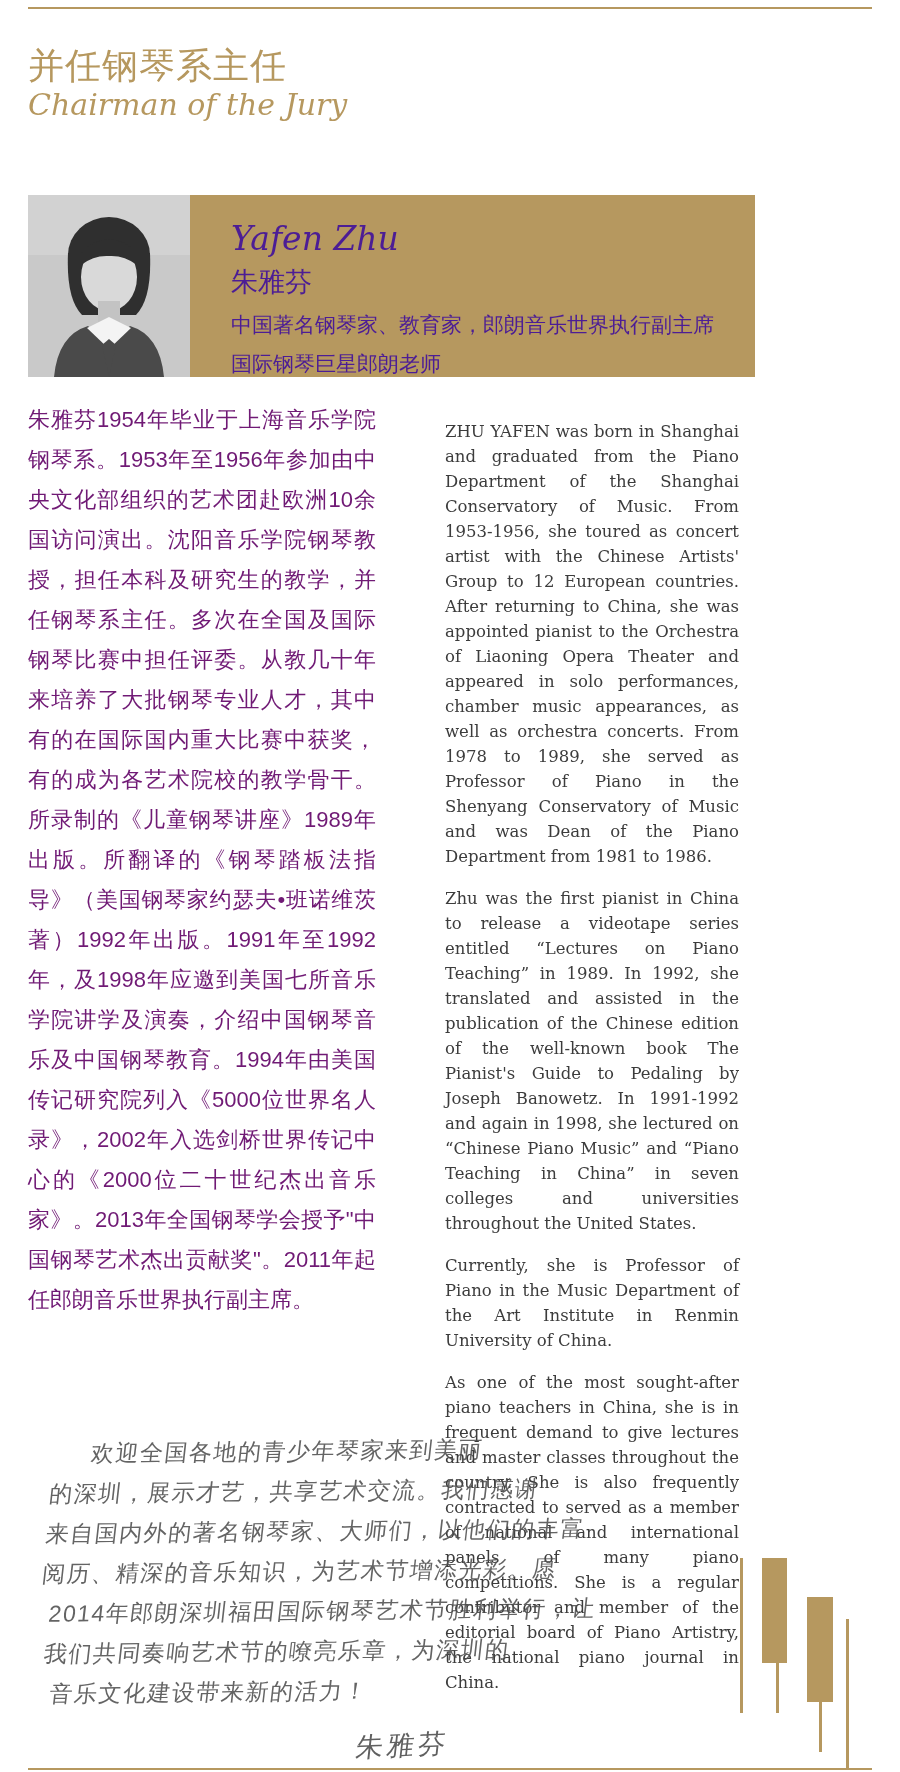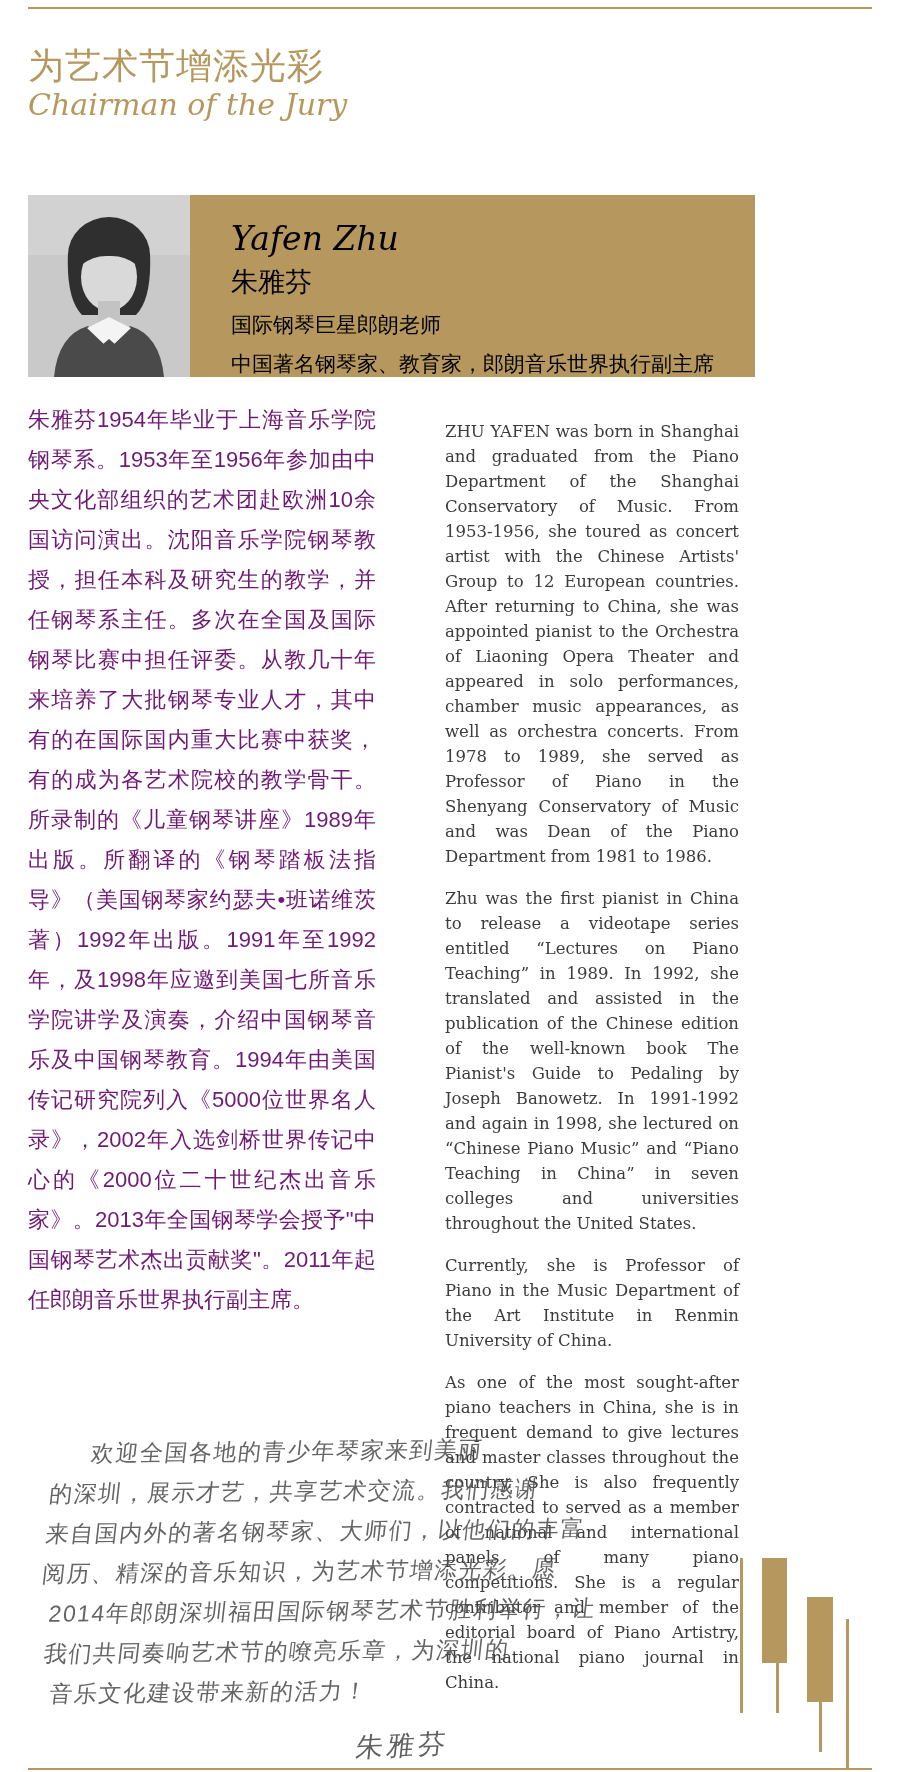--- a/index.html
+++ b/index.html
@@ -25,21 +25,21 @@
     font-style:italic;font-weight:400;
     font-size:30px;color:#b6985f;line-height:1.15;
   }
 
   .profile-band{
     position:absolute;left:28px;top:195px;
     width:727px;height:182px;display:flex;
   }
   .photo{width:162px;height:182px;flex:0 0 162px;overflow:hidden;}
   .gold-box{
-    flex:1;background:#b6985f;color:#000000;
+    flex:1;background:#b6985f;color:#4c1d95;
     padding:26px 0 0 41px;box-sizing:border-box;
   }
   .name-en{
     font-family:"DejaVu Serif","Liberation Serif",serif;
     font-style:italic;font-size:33px;line-height:36px;
   }
   .name-zh{font-size:27px;line-height:38px;margin-top:6px;}
   .profile-desc{font-size:21px;line-height:30px;margin-top:9px;}
 
   .bio-zh{
@@ -78,43 +78,43 @@
   .pk-stem2{left:819px;top:1702px;width:3px;height:50px;}
   .pk-line2{left:846px;top:1619px;width:3px;height:150px;}
 </style>
 </head>
 <body>
 
 <div class="page">
 
   <div class="rule top"></div>
 
-  <h1 class="title-zh">为艺术节增添光彩</h1>
+  <h1 class="title-zh">并任钢琴系主任</h1>
   <h2 class="title-en">Chairman of the Jury</h2>
 
   <div class="profile-band">
     <div class="photo">
       <svg width="162" height="182" viewBox="0 0 162 182" xmlns="http://www.w3.org/2000/svg">
         <rect width="162" height="182" fill="#c9c9c9"></rect>
         <rect width="162" height="60" fill="#d2d2d2"></rect>
         <ellipse cx="81" cy="60" rx="41" ry="38" fill="#2f2f2f"></ellipse>
         <path d="M40,58 Q38,104 54,120 L108,120 Q124,104 122,58 Z" fill="#2f2f2f"></path>
         <ellipse cx="81" cy="82" rx="28" ry="34" fill="#d9d9d9"></ellipse>
         <path d="M53,70 Q66,60 81,61 Q96,60 109,70 L109,58 Q95,44 81,44 Q67,44 53,58 Z" fill="#2f2f2f"></path>
         <rect x="70" y="106" width="22" height="26" fill="#c3c3c3"></rect>
         <path d="M26,182 Q30,140 60,131 L81,150 L102,131 Q132,140 136,182 Z" fill="#4a4a4a"></path>
         <polygon points="59,133 81,154 103,133 81,122" fill="#f4f4f4"></polygon>
         <polygon points="74,150 81,182 88,150 81,144" fill="#4a4a4a"></polygon>
       </svg>
     </div>
     <div class="gold-box">
       <div class="name-en">Yafen Zhu</div>
       <div class="name-zh">朱雅芬</div>
+      <div class="profile-desc">中国著名钢琴家、教育家，郎朗音乐世界执行副主席</div>
       <div class="profile-desc">国际钢琴巨星郎朗老师</div>
-      <div class="profile-desc">中国著名钢琴家、教育家，郎朗音乐世界执行副主席</div>
     </div>
   </div>
 
   <div class="bio-zh">朱雅芬1954年毕业于上海音乐学院钢琴系。1953年至1956年参加由中央文化部组织的艺术团赴欧洲10余国访问演出。沈阳音乐学院钢琴教授，担任本科及研究生的教学，并任钢琴系主任。多次在全国及国际钢琴比赛中担任评委。从教几十年来培养了大批钢琴专业人才，其中有的在国际国内重大比赛中获奖，有的成为各艺术院校的教学骨干。所录制的《儿童钢琴讲座》1989年出版。所翻译的《钢琴踏板法指导》（美国钢琴家约瑟夫•班诺维茨著）1992年出版。1991年至1992年，及1998年应邀到美国七所音乐学院讲学及演奏，介绍中国钢琴音乐及中国钢琴教育。1994年由美国传记研究院列入《5000位世界名人录》，2002年入选剑桥世界传记中心的《2000位二十世纪杰出音乐家》。2013年全国钢琴学会授予"中国钢琴艺术杰出贡献奖"。2011年起任郎朗音乐世界执行副主席。</div>
 
   <div class="bio-en">
     <p>ZHU YAFEN was born in Shanghai and graduated from the Piano Department of the Shanghai Conservatory of Music. From 1953-1956, she toured as concert artist with the Chinese Artists' Group to 12 European countries. After returning to China, she was appointed pianist to the Orchestra of Liaoning Opera Theater and appeared in solo performances, chamber music appearances, as well as orchestra concerts. From 1978 to 1989, she served as Professor of Piano in the Shenyang Conservatory of Music and was Dean of the Piano Department from 1981 to 1986.</p>
     <p>Zhu was the first pianist in China to release a videotape series entitled “Lectures on Piano Teaching” in 1989. In 1992, she translated and assisted in the publication of the Chinese edition of the well-known book The Pianist's Guide to Pedaling by Joseph Banowetz. In 1991-1992 and again in 1998, she lectured on “Chinese Piano Music” and “Piano Teaching in China” in seven colleges and universities throughout the United States.</p>
     <p>Currently, she is Professor of Piano in the Music Department of the Art Institute in Renmin University of China.</p>
     <p>As one of the most sought-after piano teachers in China, she is in frequent demand to give lectures and master classes throughout the country. She is also frequently contracted to served as a member of national and international panels of many piano competitions. She is a regular contributor and member of the editorial board of Piano Artistry, the national piano journal in China.</p>

